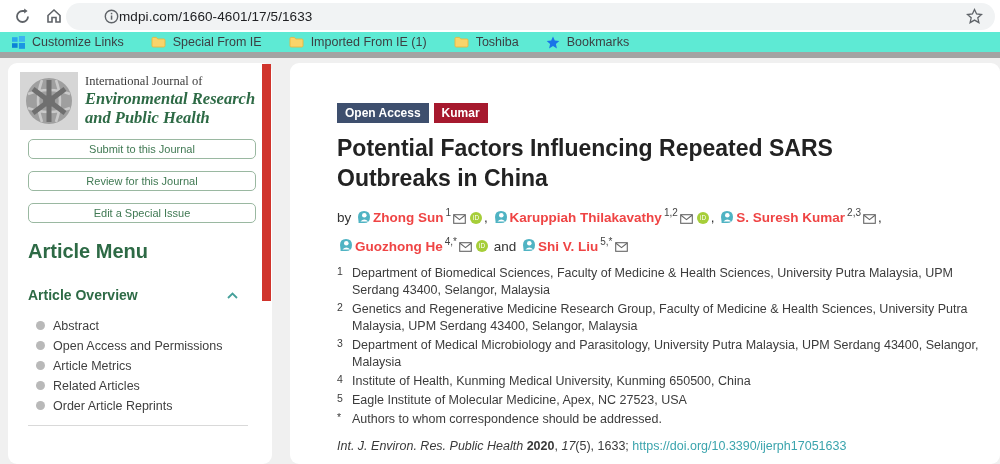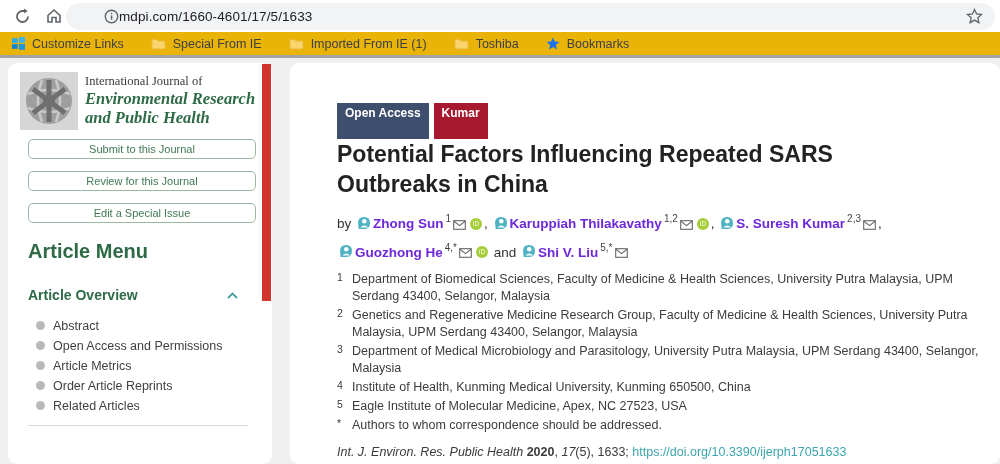--- a/index.html
+++ b/index.html
@@ -7,21 +7,21 @@
   .screen { position:relative; width:1000px; height:464px; overflow:hidden; background:#fff; }
 
   
   .toolbar { position:absolute; top:0; left:0; right:0; height:32px; background:#fff; display:flex; align-items:center; }
   .tb-icon { width:20px; height:20px; margin-left:12px; display:flex; align-items:center; justify-content:center; cursor:pointer; }
   .omnibox { position:absolute; left:66px; right:5px; top:3px; height:27px; background:#f1f3f4; border-radius:14px; display:flex; align-items:center; padding-left:38px; }
   .omnibox .url { font-size:13.5px; color:#202124; letter-spacing:.1px; }
   .omni-star { position:absolute; right:12px; top:5px; }
 
   
-  .bookmarks { position:absolute; top:32px; left:0; right:0; height:26px; background:#eab308; border-bottom:3px solid #a3a3a3; display:flex; align-items:center; padding-left:12px; }
+  .bookmarks { position:absolute; top:32px; left:0; right:0; height:26px; background:#5eead4; border-bottom:6px solid #a3a3a3; display:flex; align-items:center; padding-left:12px; }
   .bm-item { display:flex; align-items:center; margin-right:27px; cursor:pointer; }
   .bm-item .bm-ic { display:flex; align-items:center; margin-right:7px; }
   .bm-item .bm-label { font-size:12.5px; color:#3c4043; }
 
   
   .page { position:absolute; top:58px; left:0; right:0; bottom:0; background:#f0f0f0; }
   .card { position:absolute; background:#fff; top:5px; bottom:0;border-radius:9px; }
   .sidebar { left:8px; width:264px; }
   .redbar { position:absolute; left:262px; top:6px; width:9px; height:237px; background:#d0342c; z-index:3; }
   .main { left:290px; right:0; padding:40px 15px 0 47px; }
@@ -37,24 +37,24 @@
   .sec-row { display:flex; align-items:center; justify-content:space-between; margin:24px 34px 0 20px; cursor:pointer; }
   .sec-title { font-size:14px; font-weight:bold; color:#2d6a45; }
   .sb-list { list-style:none; margin:13px 0 0 28px; }
   .sb-list li { display:flex; align-items:center; height:19px; margin-bottom:1px; cursor:pointer; }
   .bullet { width:9px; height:9px; border-radius:50%; background:#b9b9b9; margin-right:8px; flex:0 0 9px; }
   .sb-item-label { font-size:12.5px; color:#3f3f3f; }
   .sb-divider { border-top:1px solid #d9d9d9; margin:10px 24px 0 20px; }
 
   
   .badges { display:flex; }
-  .badge { color:#fff; font-size:12px; font-weight:bold; height:36px; line-height:20px; padding:0 8px; margin-right:5px; }
-  .title { width:585px; font-size:23px; line-height:30px; font-weight:bold; color:#222; }
+  .badge { color:#fff; font-size:12px; font-weight:bold; height:20px; line-height:20px; padding:0 8px; margin-right:5px; }
+  .title { margin-top:10px; width:585px; font-size:23px; line-height:30px; font-weight:bold; color:#222; }
   .authors { margin-top:9px; font-size:13.5px; color:#333; line-height:22px; }
-  .authors .aname { color:#6d28d9; font-weight:bold; }
+  .authors .aname { color:#ef4444; font-weight:bold; }
   .authors sup { font-size:10px; color:#444; margin-left:2px; }
   .authors .ic { display:inline-block; vertical-align:-2px; margin:0 2px; }
   .affs { margin-top:6px; }
   .aff-row { display:flex; margin-bottom:2px; }
   .aff-sup { flex:0 0 15px; font-size:10.5px; color:#3c3c3c; padding-top:0; }
   .aff-text { font-size:12.5px; color:#3c3c3c; line-height:17px; }
   .citation { margin-top:11px; font-size:12.5px; color:#3a3a3a; }
   .citation .ital { font-style:italic; }
   .citation .bold { font-weight:bold; }
   .citation a { color:#3ba4ad; text-decoration:none; cursor:pointer; }
@@ -176,25 +176,25 @@
           <li>
             <span class="bullet"></span>
             <span class="sb-item-label">Open Access and Permissions</span>
           </li>
           <li>
             <span class="bullet"></span>
             <span class="sb-item-label">Article Metrics</span>
           </li>
           <li>
             <span class="bullet"></span>
+            <span class="sb-item-label">Related Articles</span>
+          </li>
+          <li>
+            <span class="bullet"></span>
             <span class="sb-item-label">Order Article Reprints</span>
-          </li>
-          <li>
-            <span class="bullet"></span>
-            <span class="sb-item-label">Related Articles</span>
           </li>
         </ul>
       <div class="sb-divider"></div>
     </div>
 
     <div class="card main">
       <div class="badges">
           <span class="badge" style="background: rgb(62, 79, 110);">Open Access</span>
           <span class="badge" style="background: rgb(166, 25, 46);">Kumar</span>
         </div>

